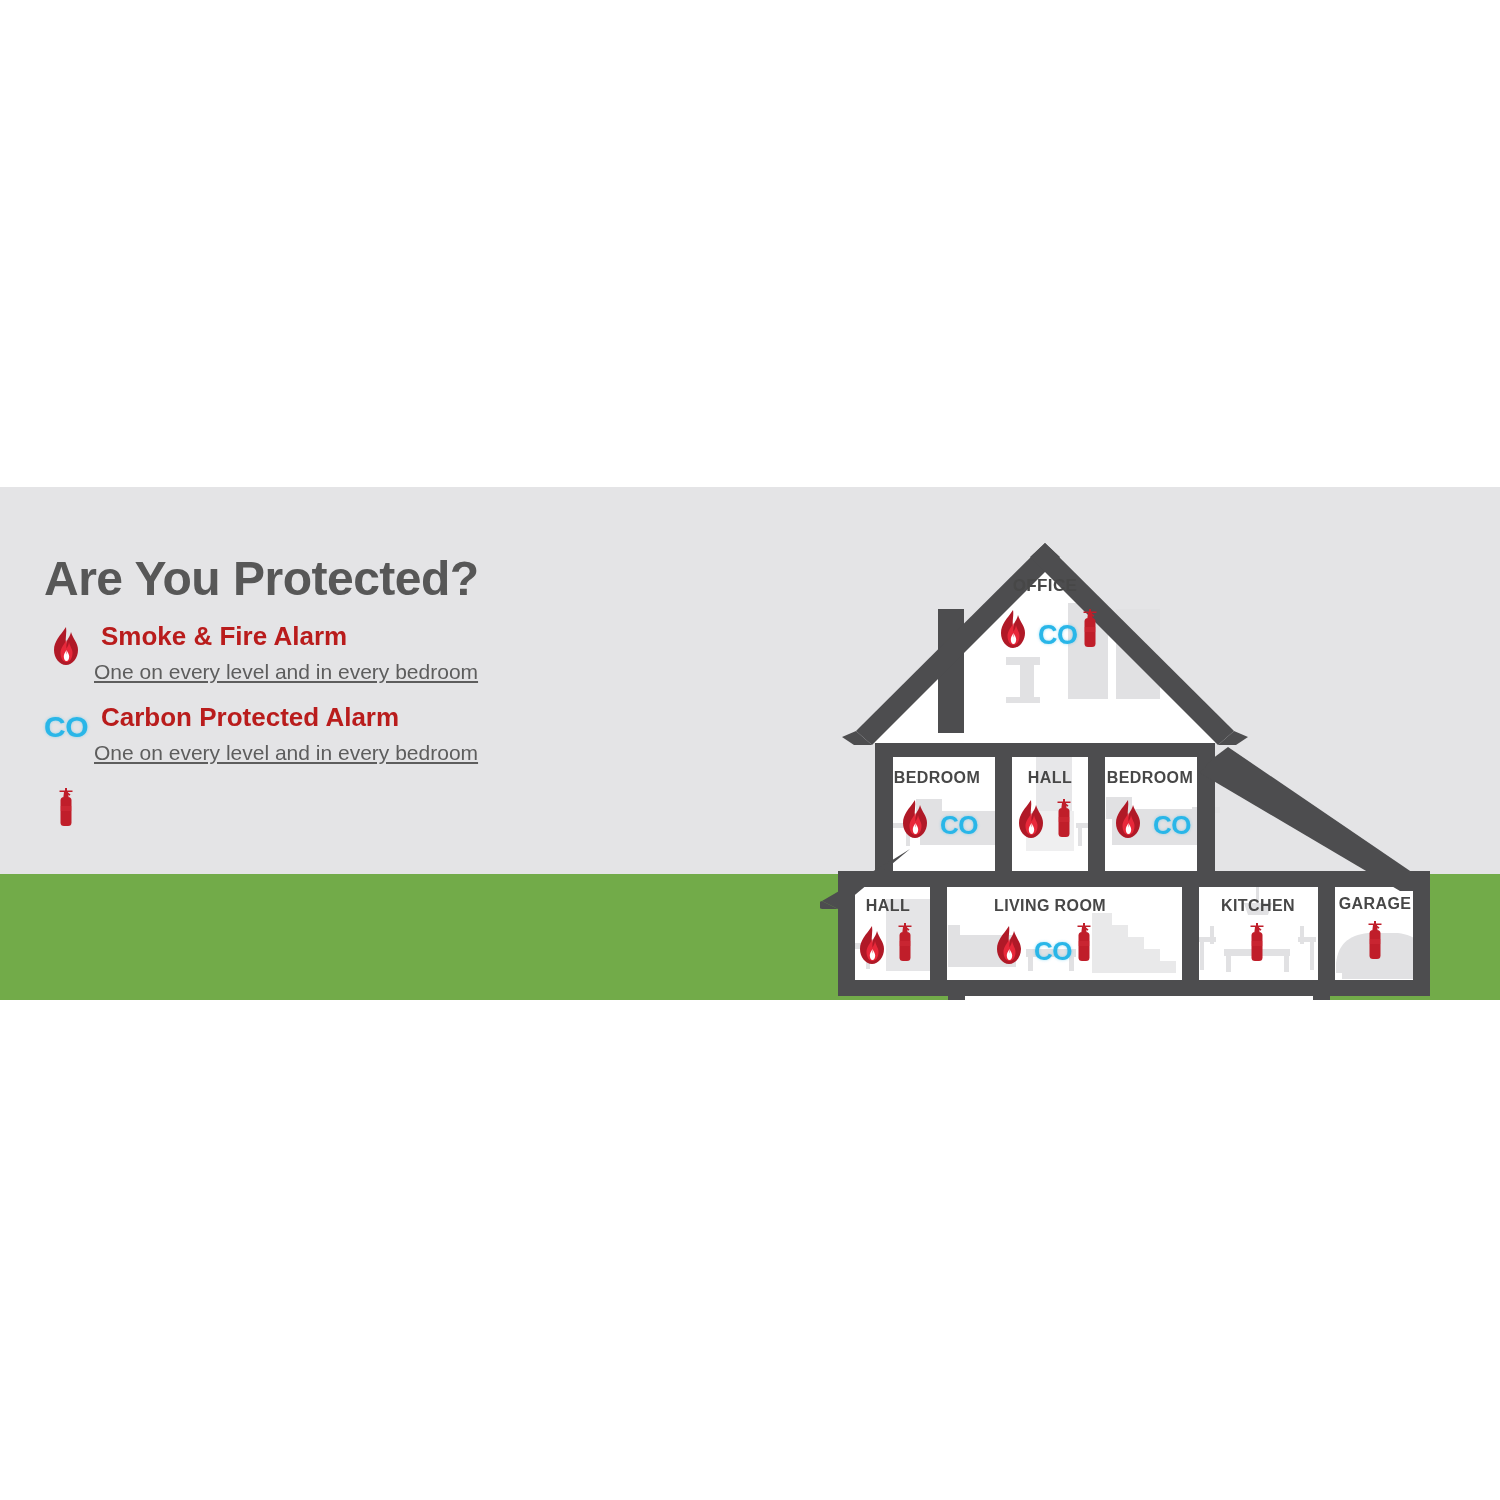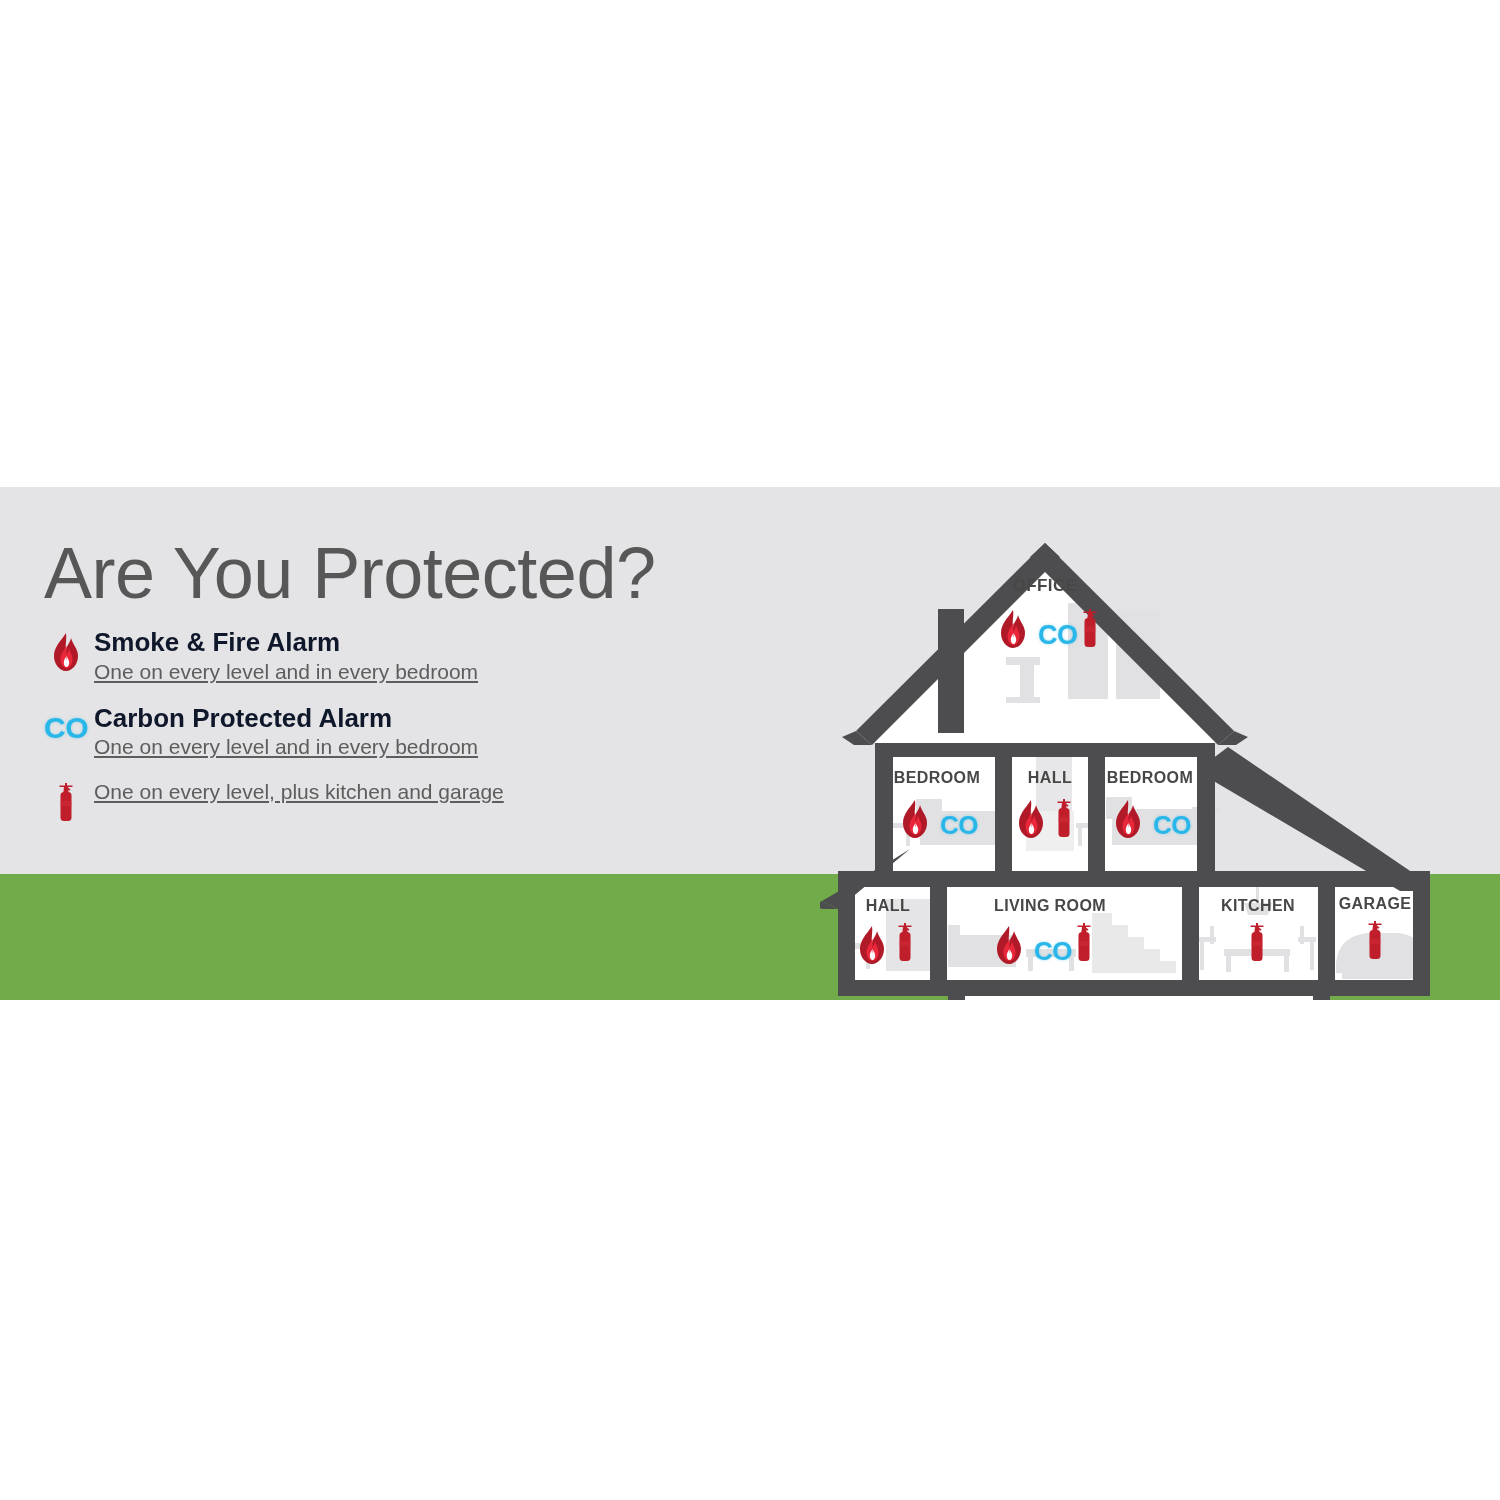--- a/index.html
+++ b/index.html
@@ -35,48 +35,48 @@
   }
 
   
   #legend-panel {
     position: absolute;
     left: 44px;
     top: 50px;
     width: 700px;
   }
   #headline {
-    font-size: 72px;
-    font-weight: normal;
+    font-size: 48px;
+    font-weight: bold;
     color: #575757;
     letter-spacing: -0.5px;
-    margin: 0 0 18px 0;
+    margin: 18px 0 18px 0;
     line-height: 1.02;
   }
   .legend-row {
     position: relative;
     padding-left: 50px;
     margin-bottom: 19px;
   }
   .legend-ico {
     position: absolute;
     left: 0;
     top: 2px;
     width: 44px;
     height: 44px;
     display: flex;
     align-items: center;
     justify-content: center;
   }
   .legend-title {
     font-size: 26px;
     font-weight: bold;
-    color: #0f172a;
+    color: #b91c1c;
     line-height: 1.15;
-    margin: 0;
+    margin: 7px;
   }
   .legend-sub {
     font-size: 21px;
     color: #5d5d5d;
     line-height: 1.2;
     margin: 1px 0 0 0;
     text-decoration: underline;
   }
 
   
@@ -142,21 +142,20 @@
       <span class="legend-ico">
         <svg width="24" height="44" viewBox="0 0 24 44">
           <path d="M11 2 L 13 2 L 13 5 L 11 5 Z" fill="#c01e2a"></path>
           <path d="M5.5 4.5 L 18.5 4.5 L 18.5 6 L 5.5 6 Z" fill="#c01e2a"></path>
           <path d="M12 5 L 16.5 8.5 L 15.5 9.8 L 12 7 Z" fill="#c01e2a"></path>
           <path d="M10 6 L 14 6 L 14.6 11 L 9.4 11 Z" fill="#c01e2a"></path>
           <rect x="6.5" y="11" width="11" height="29" rx="3.5" fill="#c01e2a"></rect>
           <rect x="6.5" y="20" width="11" height="5" fill="#d8303c" opacity="0.45"></rect>
         </svg>
       </span>
-      <p class="legend-sub">One on every level, plus kitchen and garage</p>
     </div>
 
   </div>
 
   <div id="house">
   <svg width="640" height="500" viewBox="0 0 640 500" xmlns="http://www.w3.org/2000/svg">
 
     <defs>
 
       <g id="g-flame">

